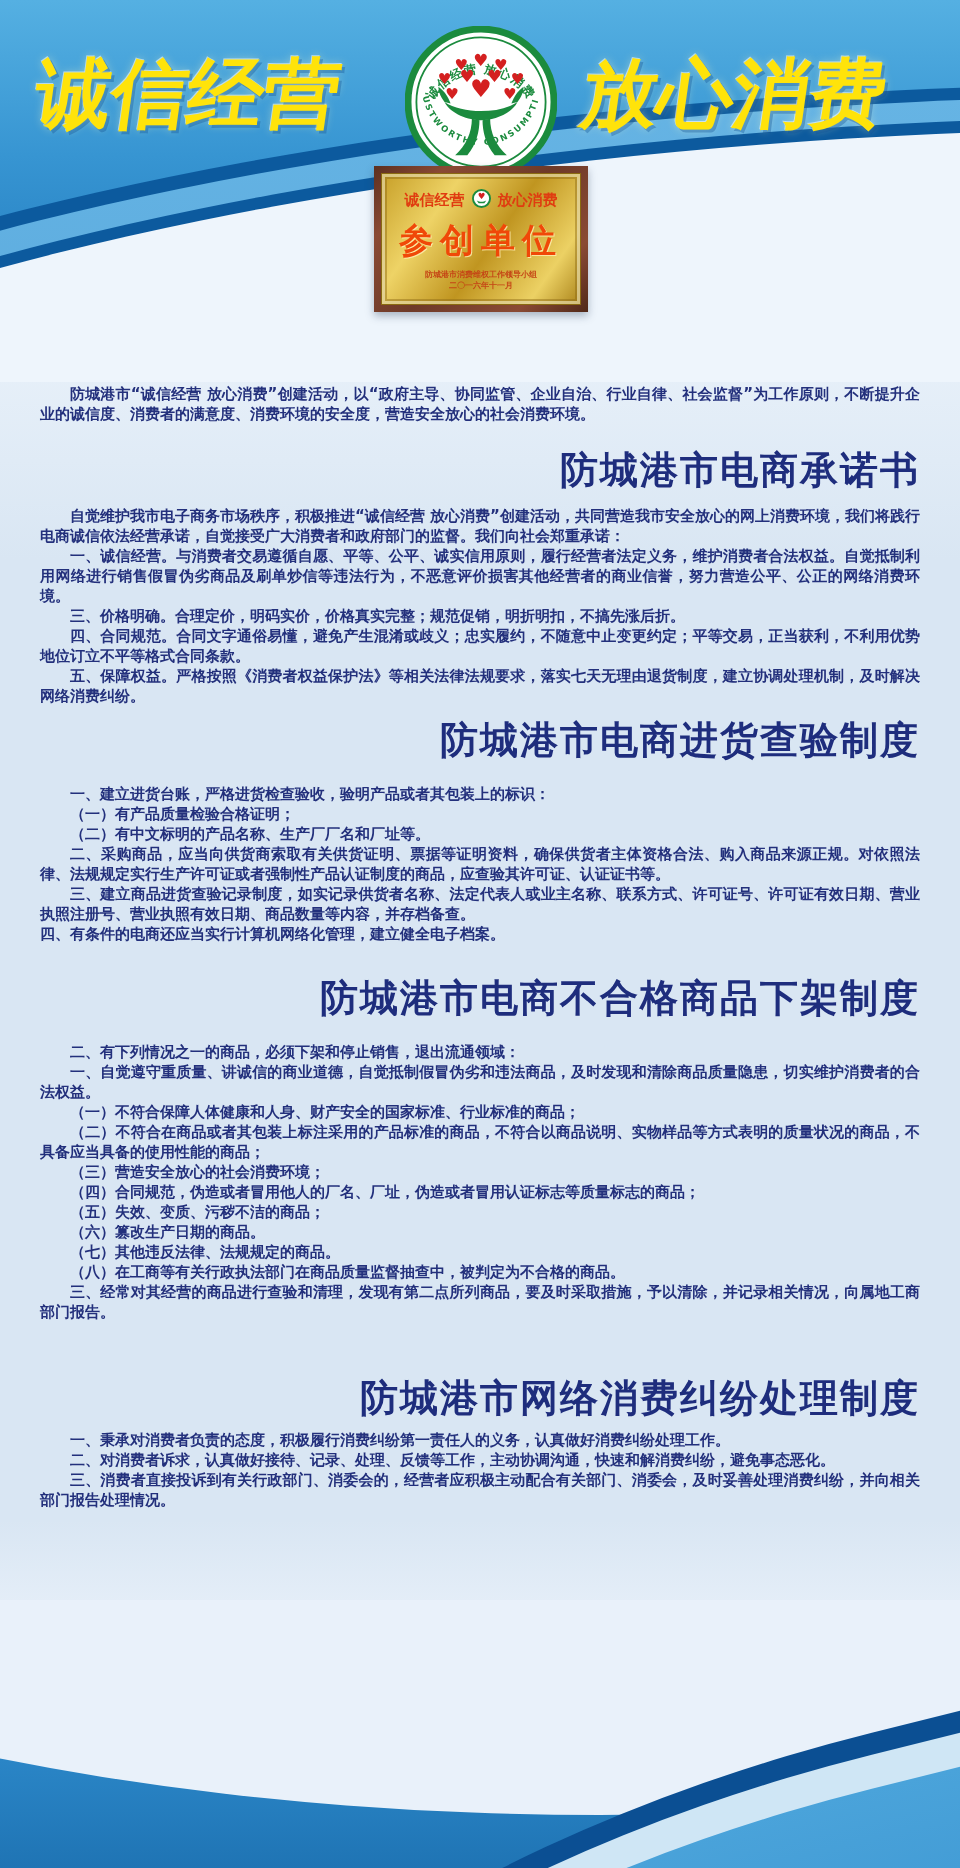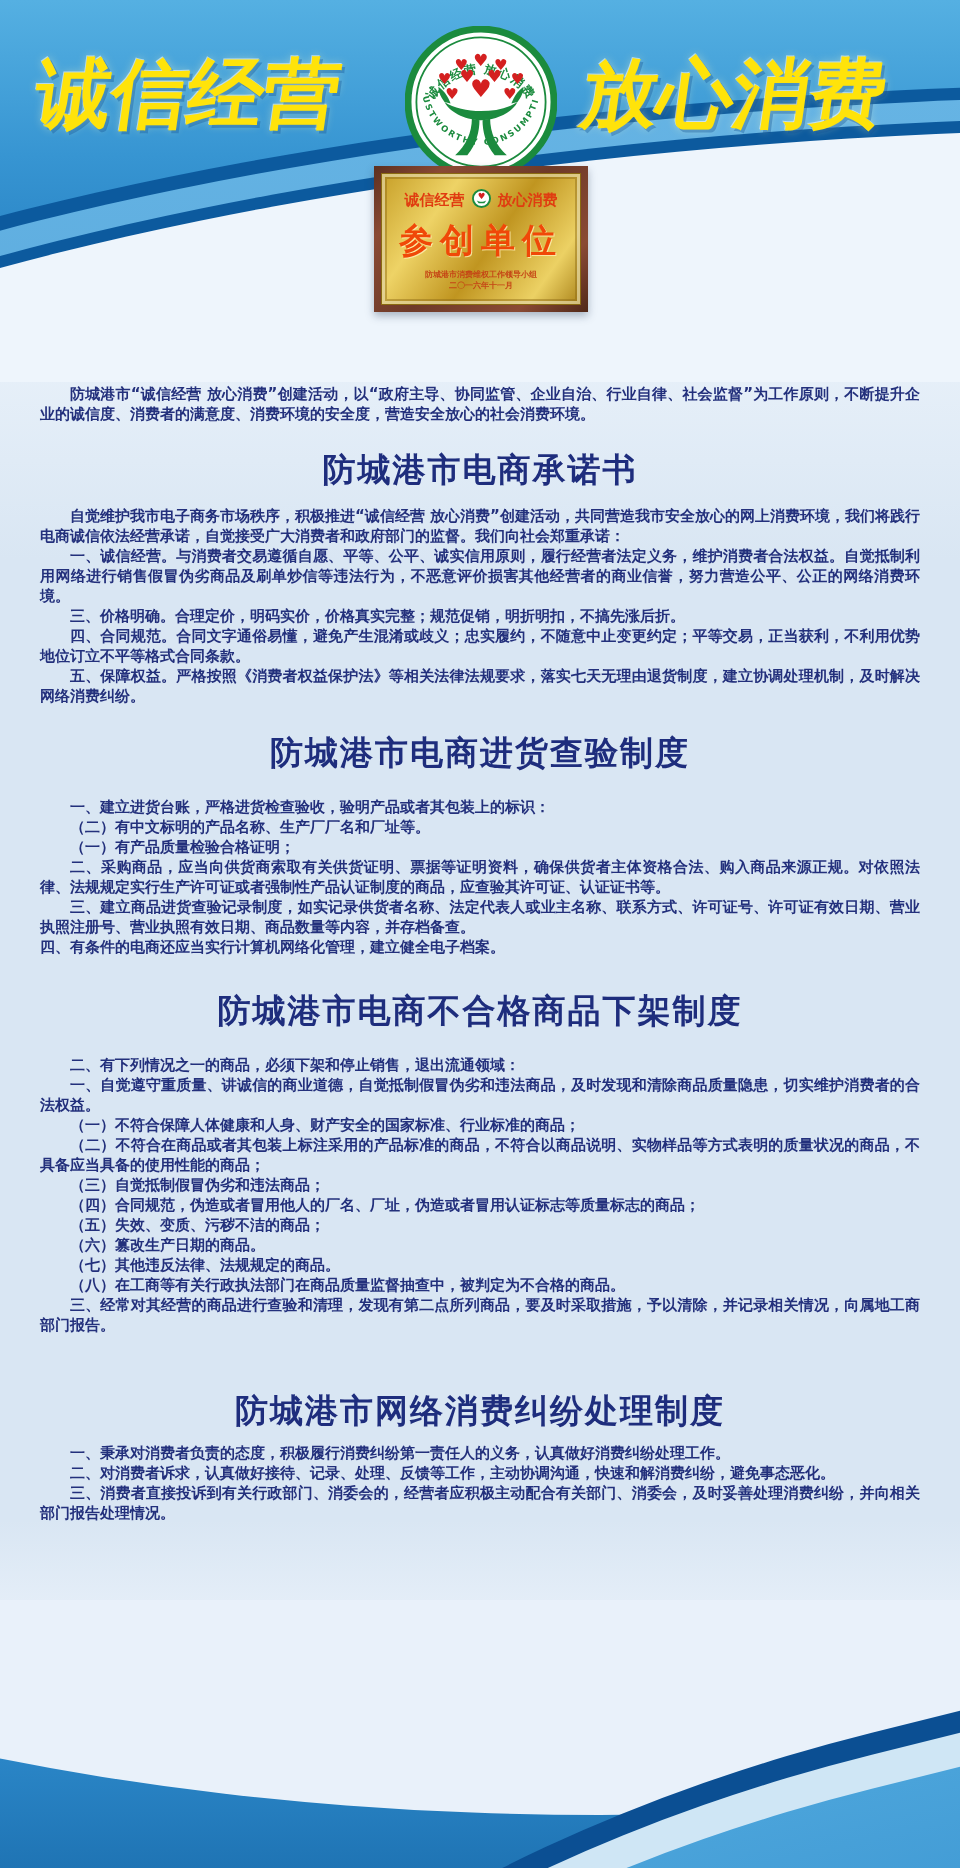--- a/index.html
+++ b/index.html
@@ -44,23 +44,23 @@
     display:flex;flex-direction:column;align-items:center;justify-content:center;}
   .plaque-row1{display:flex;align-items:center;gap:7px;font-weight:bold;font-size:15px;color:#e03c10;margin-top:2px;}
   .plaque-title{font-size:34px;font-weight:bold;color:#f04808;letter-spacing:7px;margin:6px 0 5px;
     text-shadow:1px 1px 0 rgba(255,240,180,.8);}
   .plaque-small{font-size:8px;color:#c54616;font-weight:bold;line-height:11px;text-align:right;font-family:Liberation Mono, monospace;}
   
   .content{position:relative;z-index:2;padding:384px 40px 0 40px;color:#23307c;}
   .para{margin:0;font-size:15px;line-height:20px;font-weight:bold;text-align:justify;text-indent:2em;
     font-family:"DejaVu Sans",sans-serif;}
   .para.flush{text-indent:0;}
-  .sec-title{font-size:33px;line-height:40px;font-weight:bold;text-align:center;color:#1e2d7d;letter-spacing:2px;}
+  .sec-title{font-size:38px;line-height:40px;font-weight:bold;text-align:right;color:#1e2d7d;letter-spacing:2px;}
   #t1{margin:26px 0 16px;}
-  #t2{margin:27px 0 24px;}
+  #t2{margin:14px 0 24px;}
   #t3{margin:34px 0 24px;}
   #t4{margin:56px 0 12px;}
   
   .footer{position:absolute;left:0;bottom:0;width:960px;height:268px;overflow:hidden;z-index:1;}
   .f-blue{position:absolute;inset:0;background:linear-gradient(180deg,#4aa3da 0%,#2a85c6 60%,#1f74b4 100%);}
   .f-light{position:absolute;left:-700px;top:-785px;width:2600px;height:1000px;border-radius:50%;background:#e9f1fa;}
   .sw{position:absolute;right:-300px;width:1300px;height:700px;transform:rotate(-14deg);transform-origin:top right;
     border-top-left-radius:900px 420px;}
   .sw-dark{top:36px;background:#0b4f93;}
   .sw-band{top:58px;background:#cfe6f5;}
@@ -147,32 +147,32 @@
 
     <div id="t1" class="sec-title">防城港市电商承诺书</div>
     <p class="para">自觉维护我市电子商务市场秩序，积极推进“诚信经营 放心消费”创建活动，共同营造我市安全放心的网上消费环境，我们将践行电商诚信依法经营承诺，自觉接受广大消费者和政府部门的监督。我们向社会郑重承诺：</p>
     <p class="para">一、诚信经营。与消费者交易遵循自愿、平等、公平、诚实信用原则，履行经营者法定义务，维护消费者合法权益。自觉抵制利用网络进行销售假冒伪劣商品及刷单炒信等违法行为，不恶意评价损害其他经营者的商业信誉，努力营造公平、公正的网络消费环境。</p>
     <p class="para">三、价格明确。合理定价，明码实价，价格真实完整；规范促销，明折明扣，不搞先涨后折。</p>
     <p class="para">四、合同规范。合同文字通俗易懂，避免产生混淆或歧义；忠实履约，不随意中止变更约定；平等交易，正当获利，不利用优势地位订立不平等格式合同条款。</p>
     <p class="para">五、保障权益。严格按照《消费者权益保护法》等相关法律法规要求，落实七天无理由退货制度，建立协调处理机制，及时解决网络消费纠纷。</p>
 
     <div id="t2" class="sec-title">防城港市电商进货查验制度</div>
     <p class="para">一、建立进货台账，严格进货检查验收，验明产品或者其包装上的标识：</p>
+    <p class="para">（一）有产品质量检验合格证明；</p>
     <p class="para">（二）有中文标明的产品名称、生产厂厂名和厂址等。</p>
-    <p class="para">（一）有产品质量检验合格证明；</p>
     <p class="para">二、采购商品，应当向供货商索取有关供货证明、票据等证明资料，确保供货者主体资格合法、购入商品来源正规。对依照法律、法规规定实行生产许可证或者强制性产品认证制度的商品，应查验其许可证、认证证书等。</p>
     <p class="para">三、建立商品进货查验记录制度，如实记录供货者名称、法定代表人或业主名称、联系方式、许可证号、许可证有效日期、营业执照注册号、营业执照有效日期、商品数量等内容，并存档备查。</p>
     <p class="para flush">四、有条件的电商还应当实行计算机网络化管理，建立健全电子档案。</p>
 
     <div id="t3" class="sec-title">防城港市电商不合格商品下架制度</div>
     <p class="para">二、有下列情况之一的商品，必须下架和停止销售，退出流通领域：</p>
     <p class="para">一、自觉遵守重质量、讲诚信的商业道德，自觉抵制假冒伪劣和违法商品，及时发现和清除商品质量隐患，切实维护消费者的合法权益。</p>
     <p class="para">（一）不符合保障人体健康和人身、财产安全的国家标准、行业标准的商品；</p>
     <p class="para">（二）不符合在商品或者其包装上标注采用的产品标准的商品，不符合以商品说明、实物样品等方式表明的质量状况的商品，不具备应当具备的使用性能的商品；</p>
-    <p class="para">（三）自觉抵制假冒伪劣和违法商品；</p>
+    <p class="para">（三）营造安全放心的社会消费环境；</p>
     <p class="para">（四）合同规范，伪造或者冒用他人的厂名、厂址，伪造或者冒用认证标志等质量标志的商品；</p>
     <p class="para">（五）失效、变质、污秽不洁的商品；</p>
     <p class="para">（六）篡改生产日期的商品。</p>
     <p class="para">（七）其他违反法律、法规规定的商品。</p>
     <p class="para">（八）在工商等有关行政执法部门在商品质量监督抽查中，被判定为不合格的商品。</p>
     <p class="para">三、经常对其经营的商品进行查验和清理，发现有第二点所列商品，要及时采取措施，予以清除，并记录相关情况，向属地工商部门报告。</p>
 
     <div id="t4" class="sec-title">防城港市网络消费纠纷处理制度</div>
     <p class="para">一、秉承对消费者负责的态度，积极履行消费纠纷第一责任人的义务，认真做好消费纠纷处理工作。</p>
     <p class="para">二、对消费者诉求，认真做好接待、记录、处理、反馈等工作，主动协调沟通，快速和解消费纠纷，避免事态恶化。</p>

